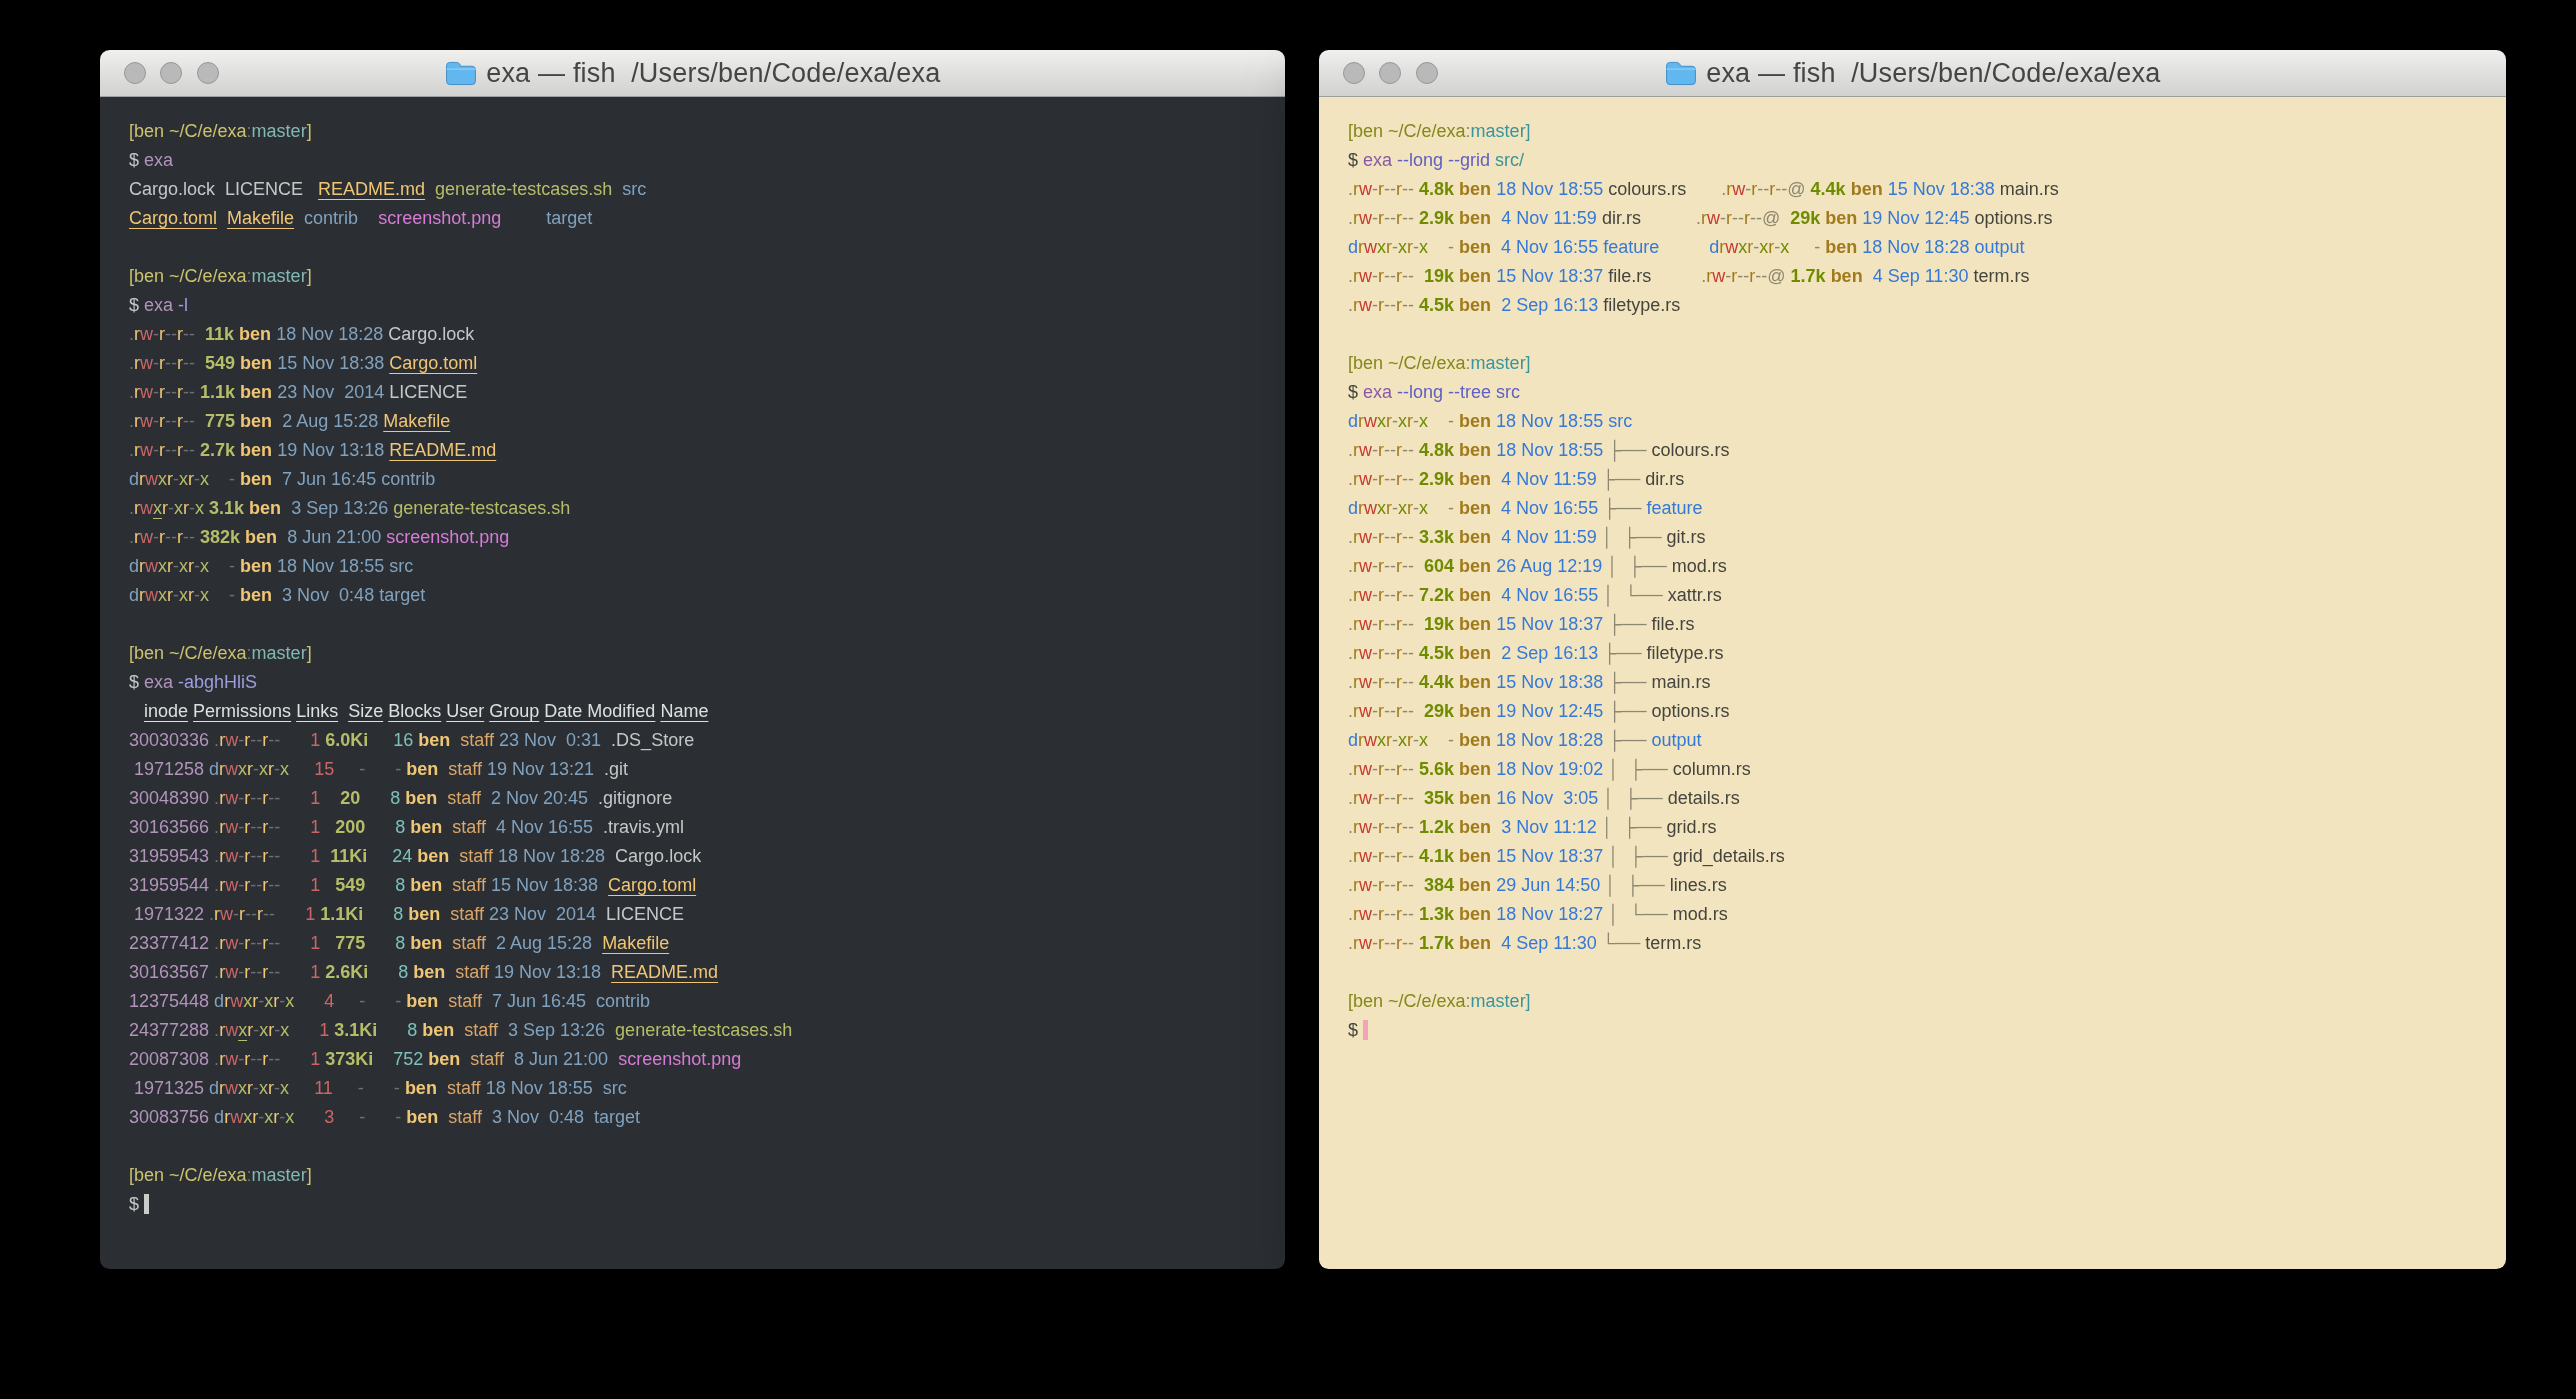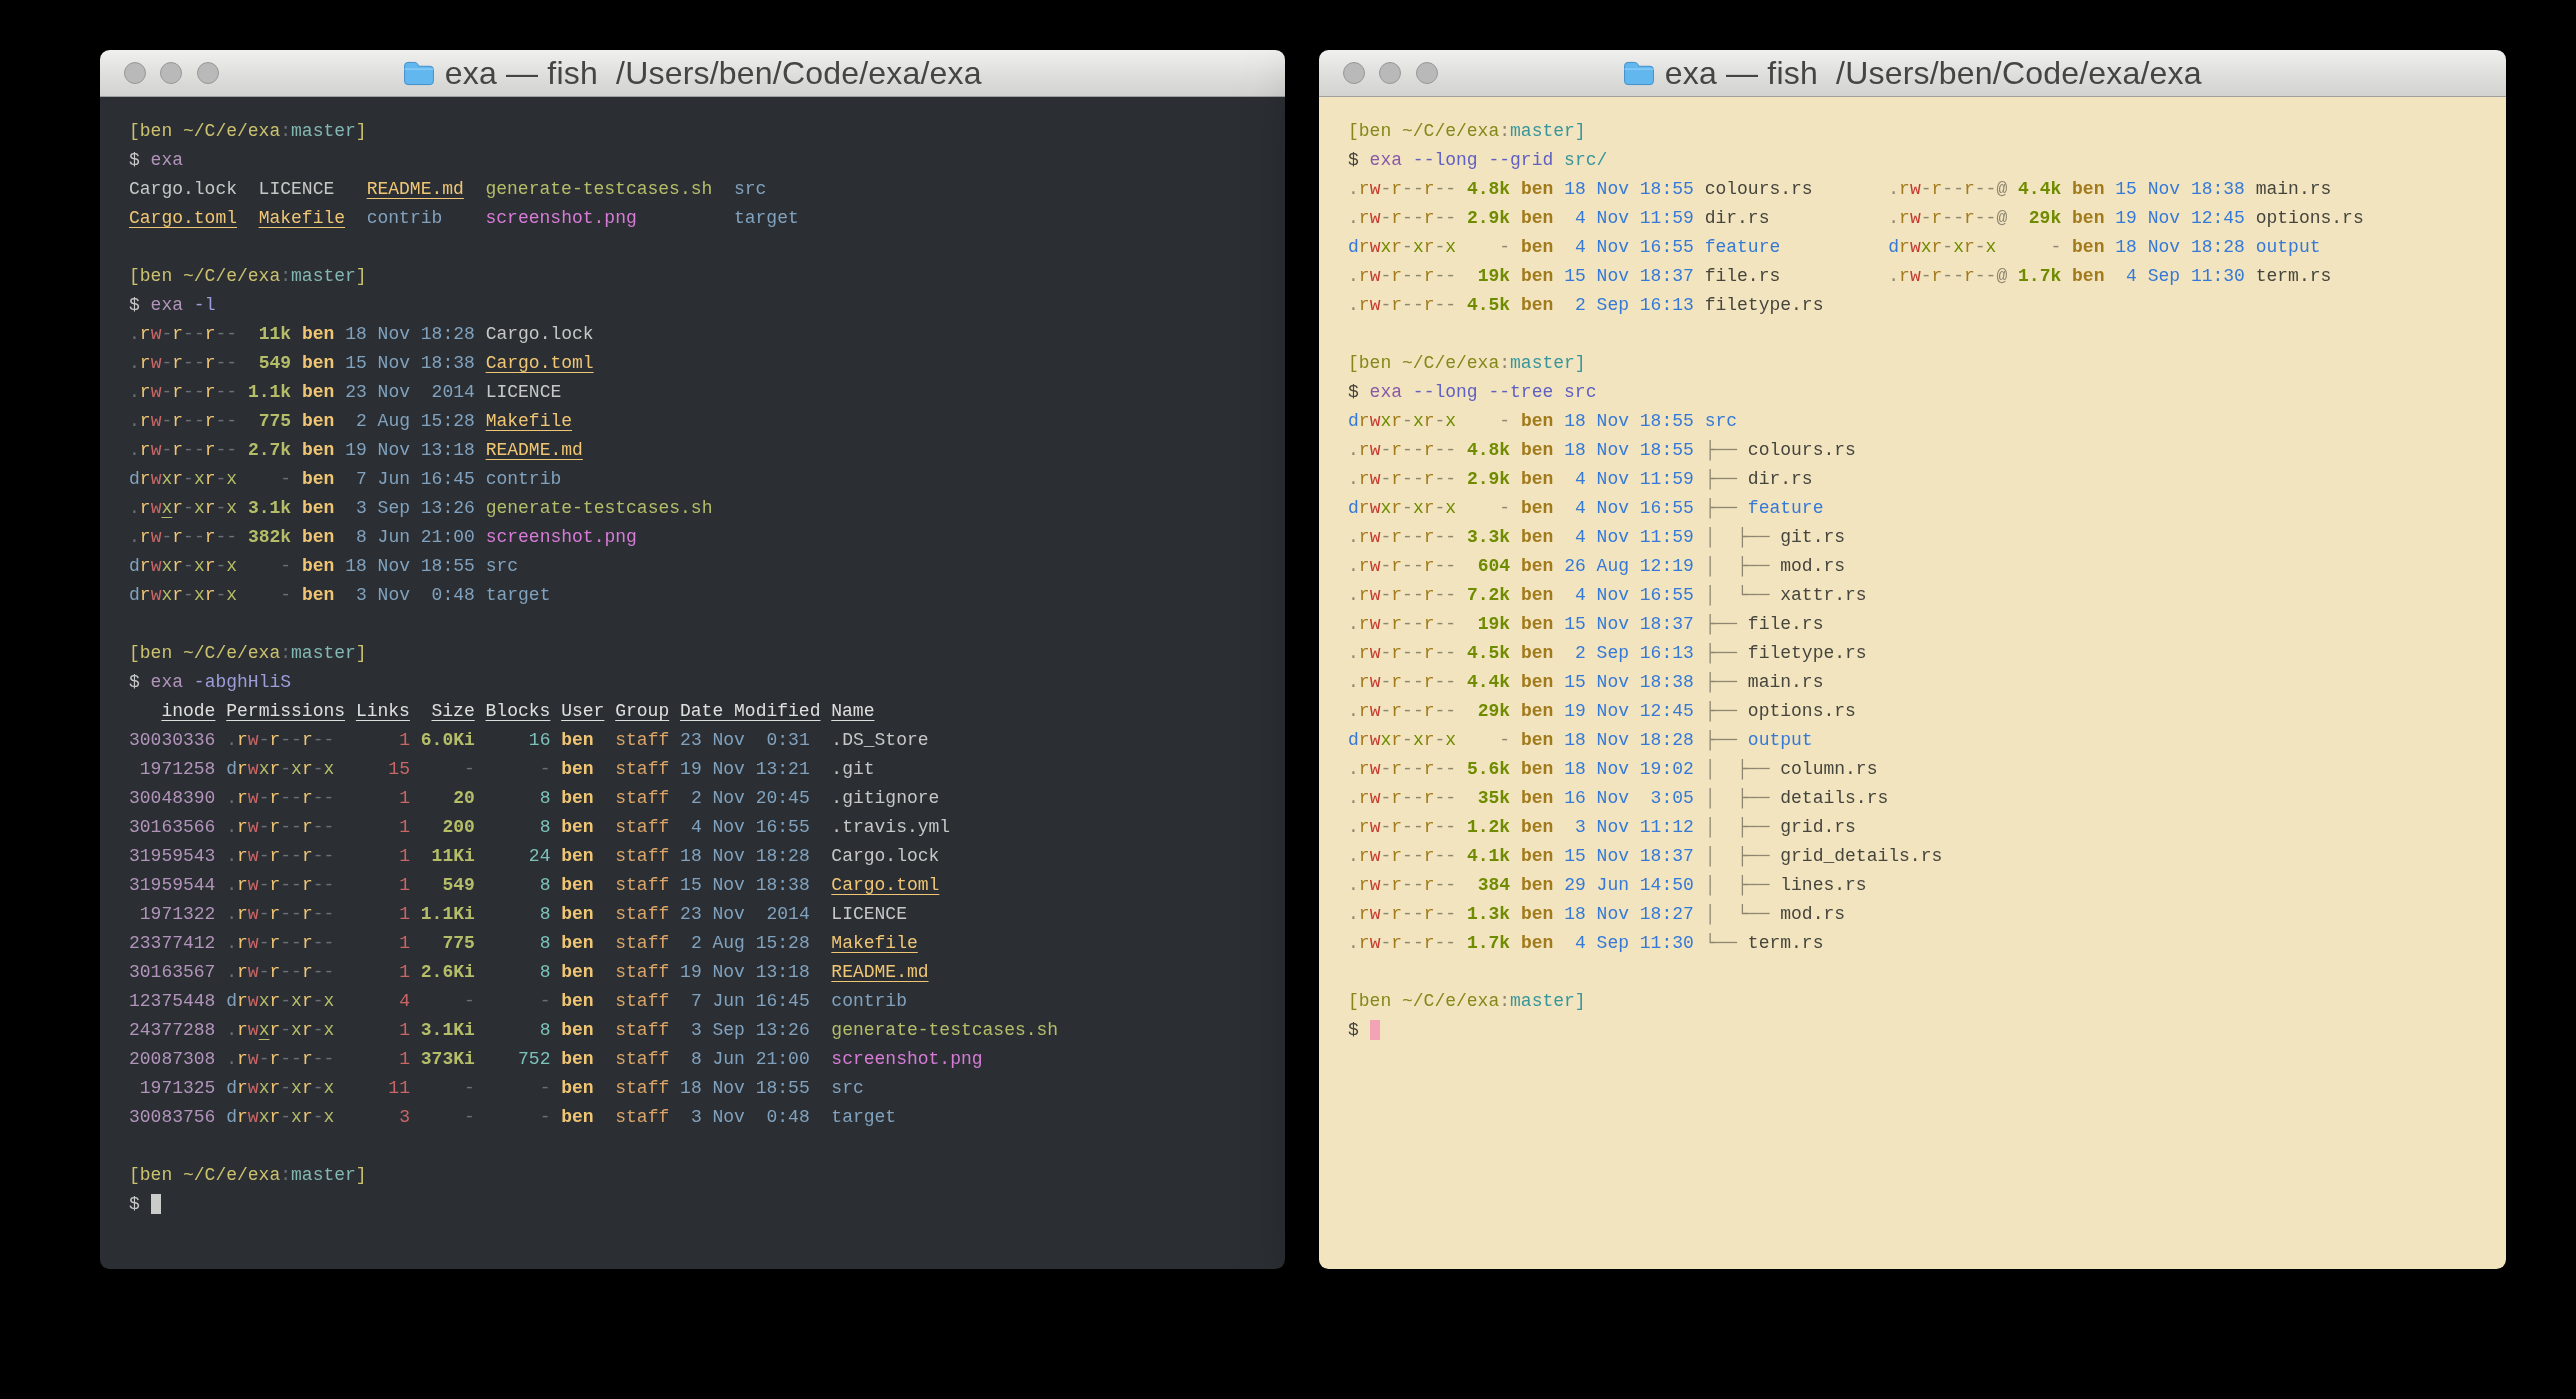--- a/index.html
+++ b/index.html
@@ -31,27 +31,27 @@
     border:1px solid #979797;
     box-sizing:border-box;
     padding:0;
   }
   .titlewrap{
     position:absolute;left:0;right:0;top:0;bottom:0;
     display:flex;align-items:center;justify-content:center;gap:9.6px;
     z-index:1;
   }
   .title{
-    font-size:32px;
+    font-size:27px;
     color:#454545;
     letter-spacing:0.2px;
     white-space:pre;
   }
   .screen{
-    font-family:Liberation Mono, monospace;
+    font-family:Liberation Sans, sans-serif;
     font-size:18px;
     line-height:29px;
     white-space:pre;
     padding:20px 0 12px 29px;
     height:calc(100% - 47px);
     box-sizing:border-box;
     background:var(--bg);
     color:var(--fg);
   }
   .line{height:29px;}

